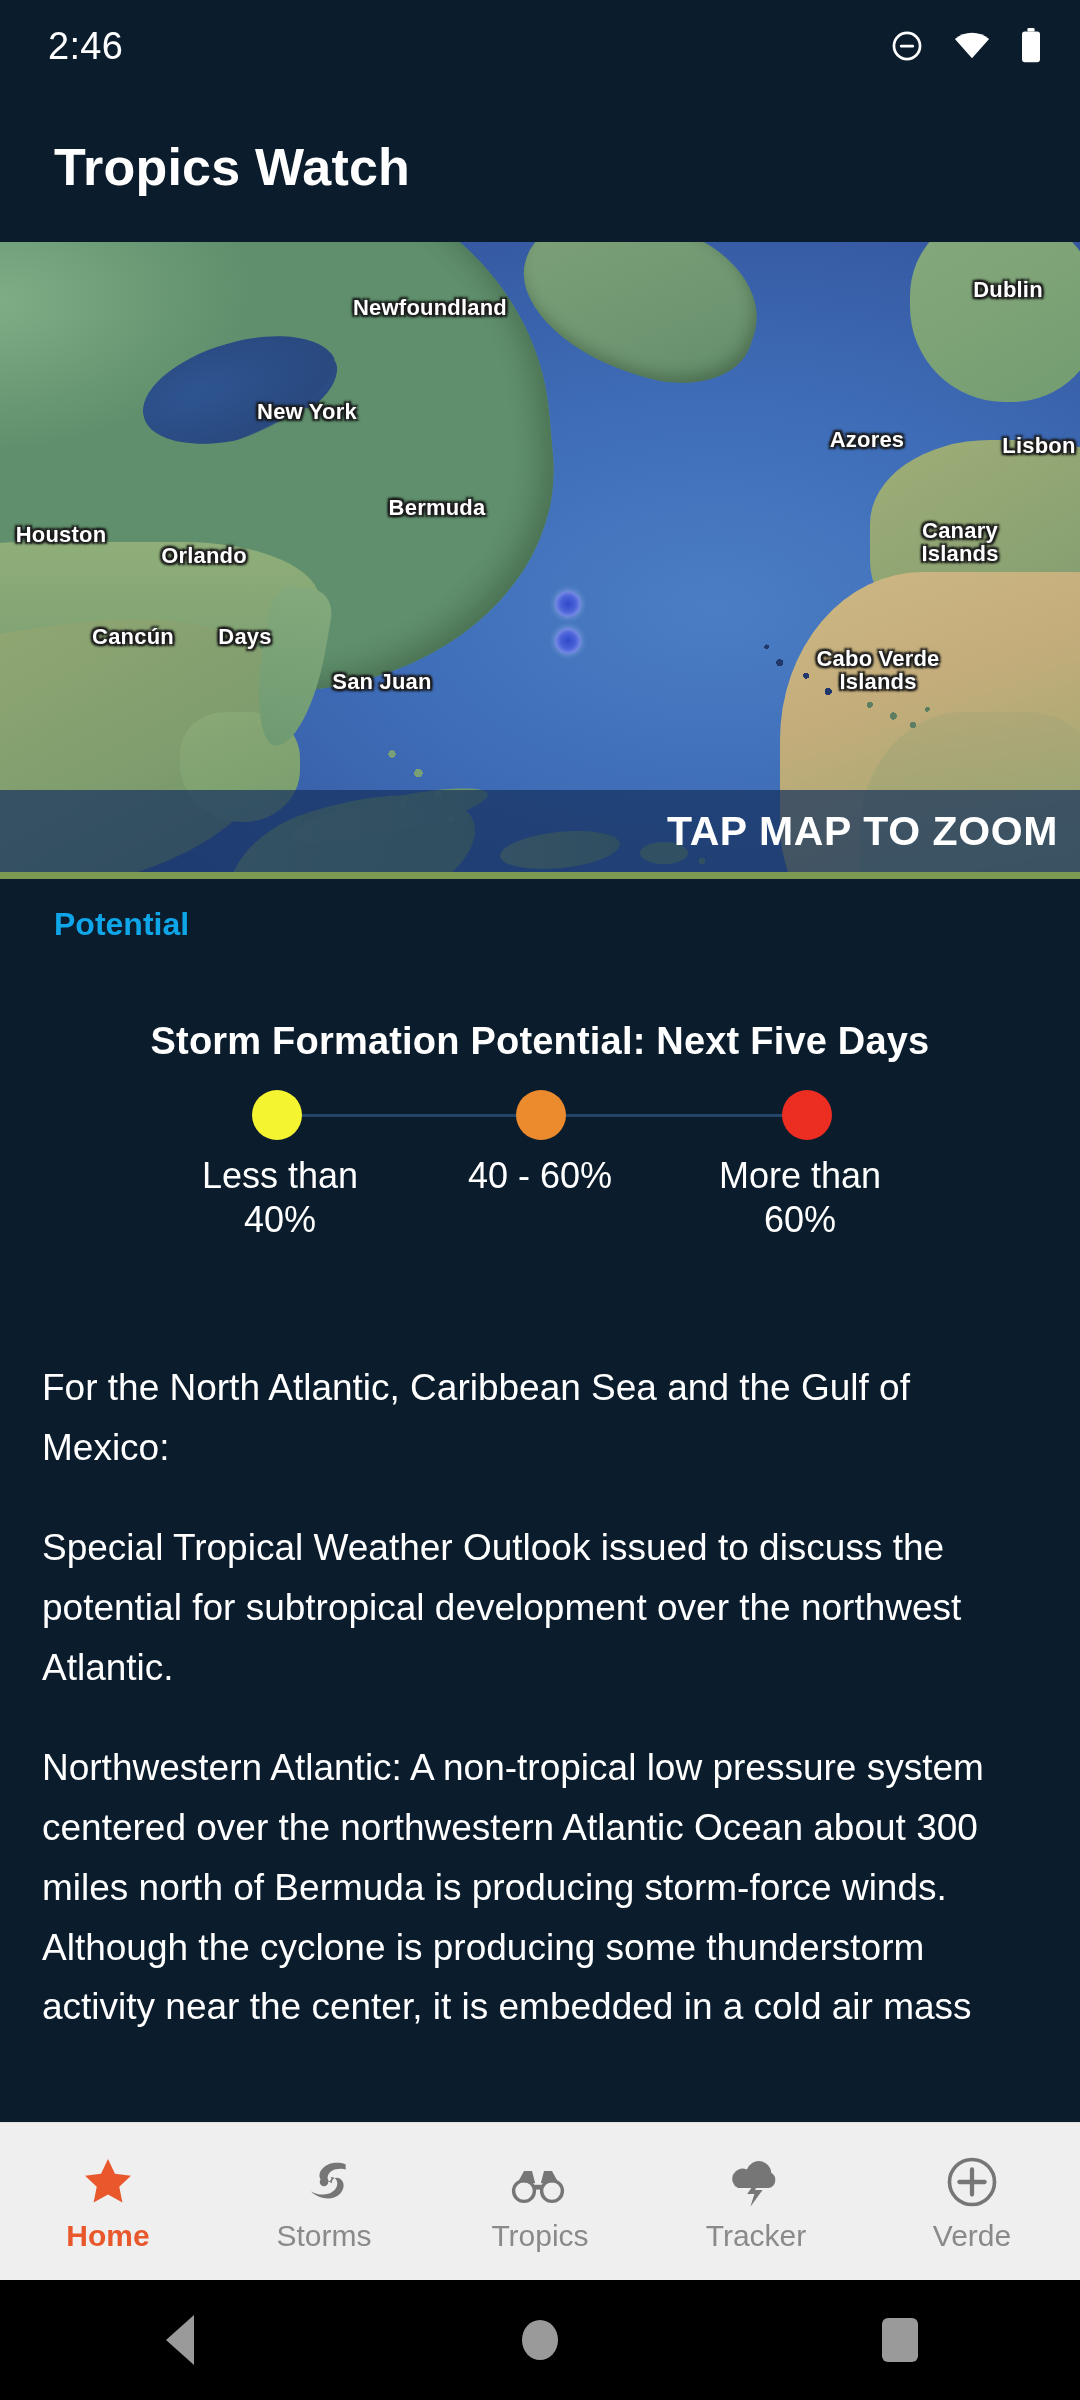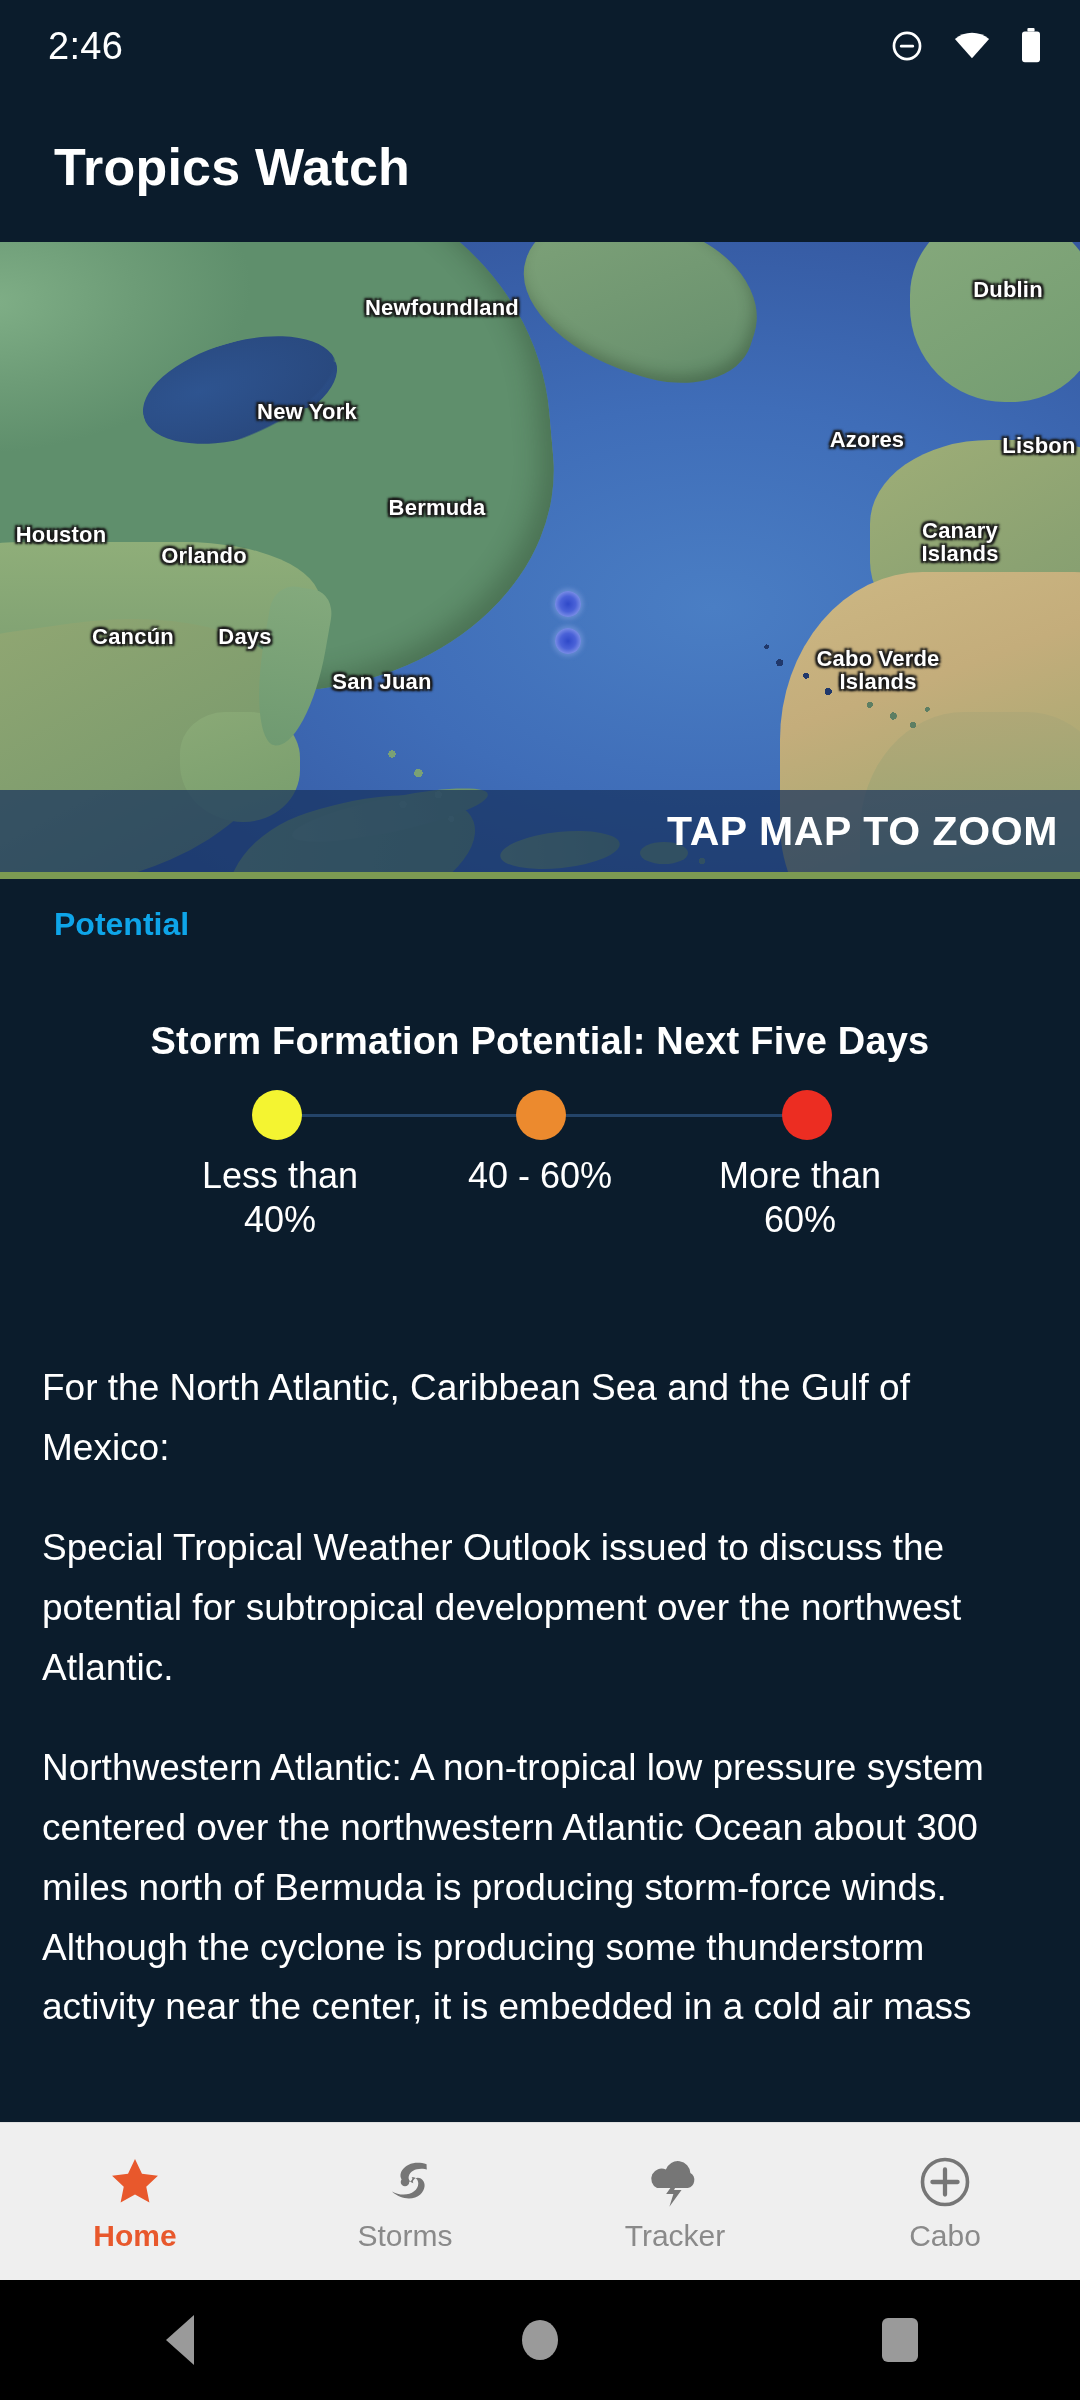--- a/index.html
+++ b/index.html
@@ -322,21 +322,21 @@
     <div class="land lesser"></div>
     <div class="land bahamas"></div>
     <div class="land ireland"></div>
     <div class="land iberia"></div>
     <div class="land africa"></div>
     <div class="land africa2"></div>
     <div class="land canaries"></div>
     <div class="land azoresdots"></div>
 
     <div id="map-labels">
-        <div class="maplabel" style="left: 430px; top: 66px; transform: translate(-50%, -50%); margin-left: 12px;">Newfoundland</div>
+        <div class="maplabel" style="left: 430px; top: 66px; transform: translate(-50%, -50%);">Newfoundland</div>
         <div class="maplabel" style="left: 1008px; top: 48px; transform: translate(-50%, -50%);">Dublin</div>
         <div class="maplabel" style="left: 307px; top: 170px; transform: translate(-50%, -50%);">New York</div>
         <div class="maplabel" style="left: 867px; top: 198px; transform: translate(-50%, -50%);">Azores</div>
         <div class="maplabel" style="left: 1039px; top: 204px; transform: translate(-50%, -50%);">Lisbon</div>
         <div class="maplabel" style="left: 437px; top: 266px; transform: translate(-50%, -50%);">Bermuda</div>
         <div class="maplabel" style="left: 61px; top: 293px; transform: translate(-50%, -50%);">Houston</div>
         <div class="maplabel" style="left: 960px; top: 300px; transform: translate(-50%, -50%);">Canary
 Islands</div>
         <div class="maplabel" style="left: 204px; top: 314px; transform: translate(-50%, -50%);">Orlando</div>
         <div class="maplabel" style="left: 133px; top: 395px; transform: translate(-50%, -50%);">Cancún</div>
@@ -396,39 +396,51 @@
     <div class="tab">
       <span class="ico">
         <svg width="54" height="54" viewBox="0 0 24 24">
           <path fill="#767676" d="M21.6 4.1c-4.6-1.5-8.8-.3-10.8 2.6-1.3 1.9-1 4 .6 5 1.3.8 3 .4 3.7-.7.3-.5.2-1-.2-1.2 1.8-.1 3 1.2 3 2.9 0 2.7-2.8 4.9-6.5 4.9-1.9 0-3.7-.5-5.2-1.4 3.9 3.6 9.5 4.1 12.6 1.3 2.2-2 2.5-4.8 1-6.4-1.2-1.3-3.1-1.3-4 0-.4.5-.4 1.1 0 1.4-1.6-.3-2.5-1.7-2.1-3.2.6-2.3 3.6-3.6 7-3.1.4 0 .7.1 1 .2-.1-.8-.1-1.5-.1-2.3z"></path>
           <circle cx="12" cy="12" r="1.9" fill="#767676"></circle>
         </svg>
       </span>
       <span class="lbl">Storms</span>
     </div>
 
+    <div class="tab">
+      <span class="ico">
+        <svg width="60" height="46" viewBox="0 0 30 18">
+          <circle cx="7" cy="11.5" r="5.2" fill="none" stroke="#767676" stroke-width="1.7"></circle>
+          <circle cx="21" cy="11.5" r="5.2" fill="none" stroke="#767676" stroke-width="1.7"></circle>
+          <path d="M4 7 L7 1.5 L11 1.5 L12.6 7.6 Z" fill="#767676"></path>
+          <path d="M24 7 L21 1.5 L17 1.5 L15.4 7.6 Z" fill="#767676"></path>
+          <rect x="12.2" y="8.4" width="3.6" height="2.4" fill="#767676"></rect>
+        </svg>
+      </span>
+      <span class="lbl">Tropics</span>
+    </div>
 
     <div class="tab">
       <span class="ico">
         <svg width="58" height="56" viewBox="0 0 24 24">
           <path fill="#767676" d="M18.6 8.6A5.4 5.4 0 0 0 8.1 7.1 4.3 4.3 0 0 0 4.3 15h13.2a3.5 3.5 0 0 0 1.1-6.4z"></path>
           <path fill="#767676" d="M12.6 11.4 8.2 17.6h3.1L9.6 23l5.2-7.1h-3.2l2.2-4.5z"></path>
         </svg>
       </span>
       <span class="lbl">Tracker</span>
     </div>
 
     <div class="tab">
       <span class="ico">
         <svg width="54" height="54" viewBox="0 0 24 24">
           <circle cx="12" cy="12" r="10" fill="none" stroke="#767676" stroke-width="1.6"></circle>
           <path d="M12 6.4v11.2M6.4 12h11.2" stroke="#767676" stroke-width="1.9" stroke-linecap="round"></path>
         </svg>
       </span>
-      <span class="lbl">Cabo</span>
+      <span class="lbl">Verde</span>
     </div>
 
   </div>
 
   <div class="sysnav">
     <div class="key">
         <div class="navback"></div>
       </div>
     <div class="key">
         <div class="navhome"></div>

